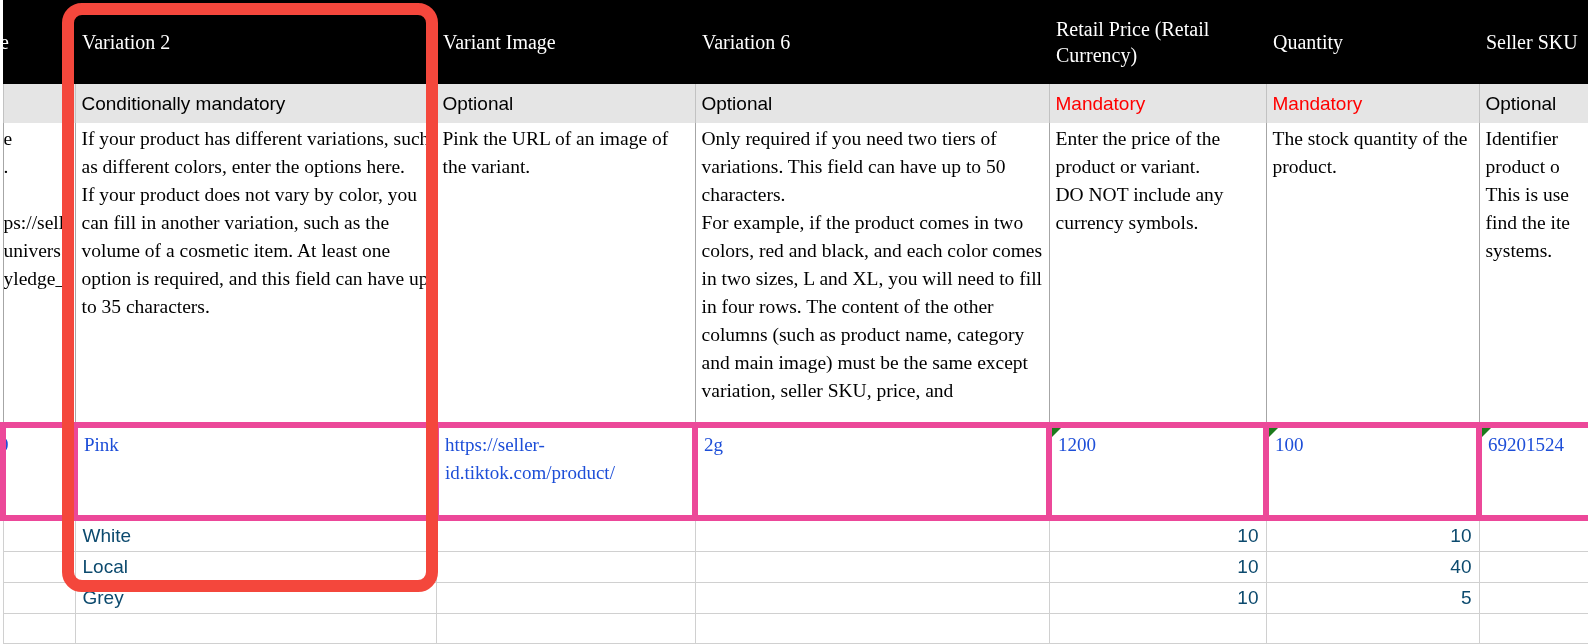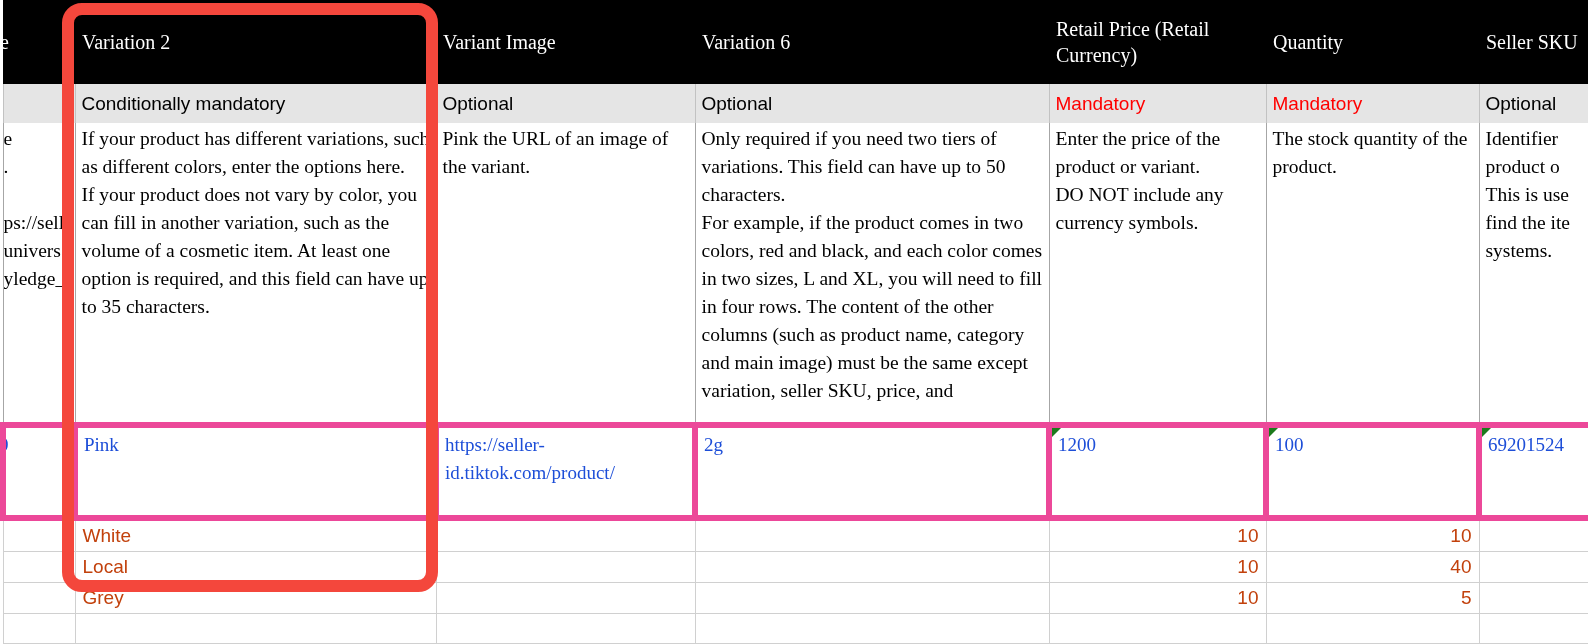--- a/index.html
+++ b/index.html
@@ -56,21 +56,21 @@
     color: #1d4ed8; height: 84px;
     padding: 3px 4px 0 6px; white-space: pre-wrap;
     border: 6px solid #ec4899;
     position: relative;
   }
   tr.example td.clip { padding-left: 0; }
   tr.example td.clip div { margin-left: -7px; }
 
   
   tr.data td, tr.empty td {
-    font-size: 19px; color: #c2410c;
+    font-size: 19px; color: #0c4a6e;
     vertical-align: middle; padding: 0 7px;
     border: 1px solid #d0d0d0;
   }
   tr.data td { height: 30px; }
   tr.empty td { height: 29px; }
   td.num { text-align: right; padding-right: 9px; margin-left: 16px; }
 
   
   .flag {
     position: absolute; left: 0; top: 0;

